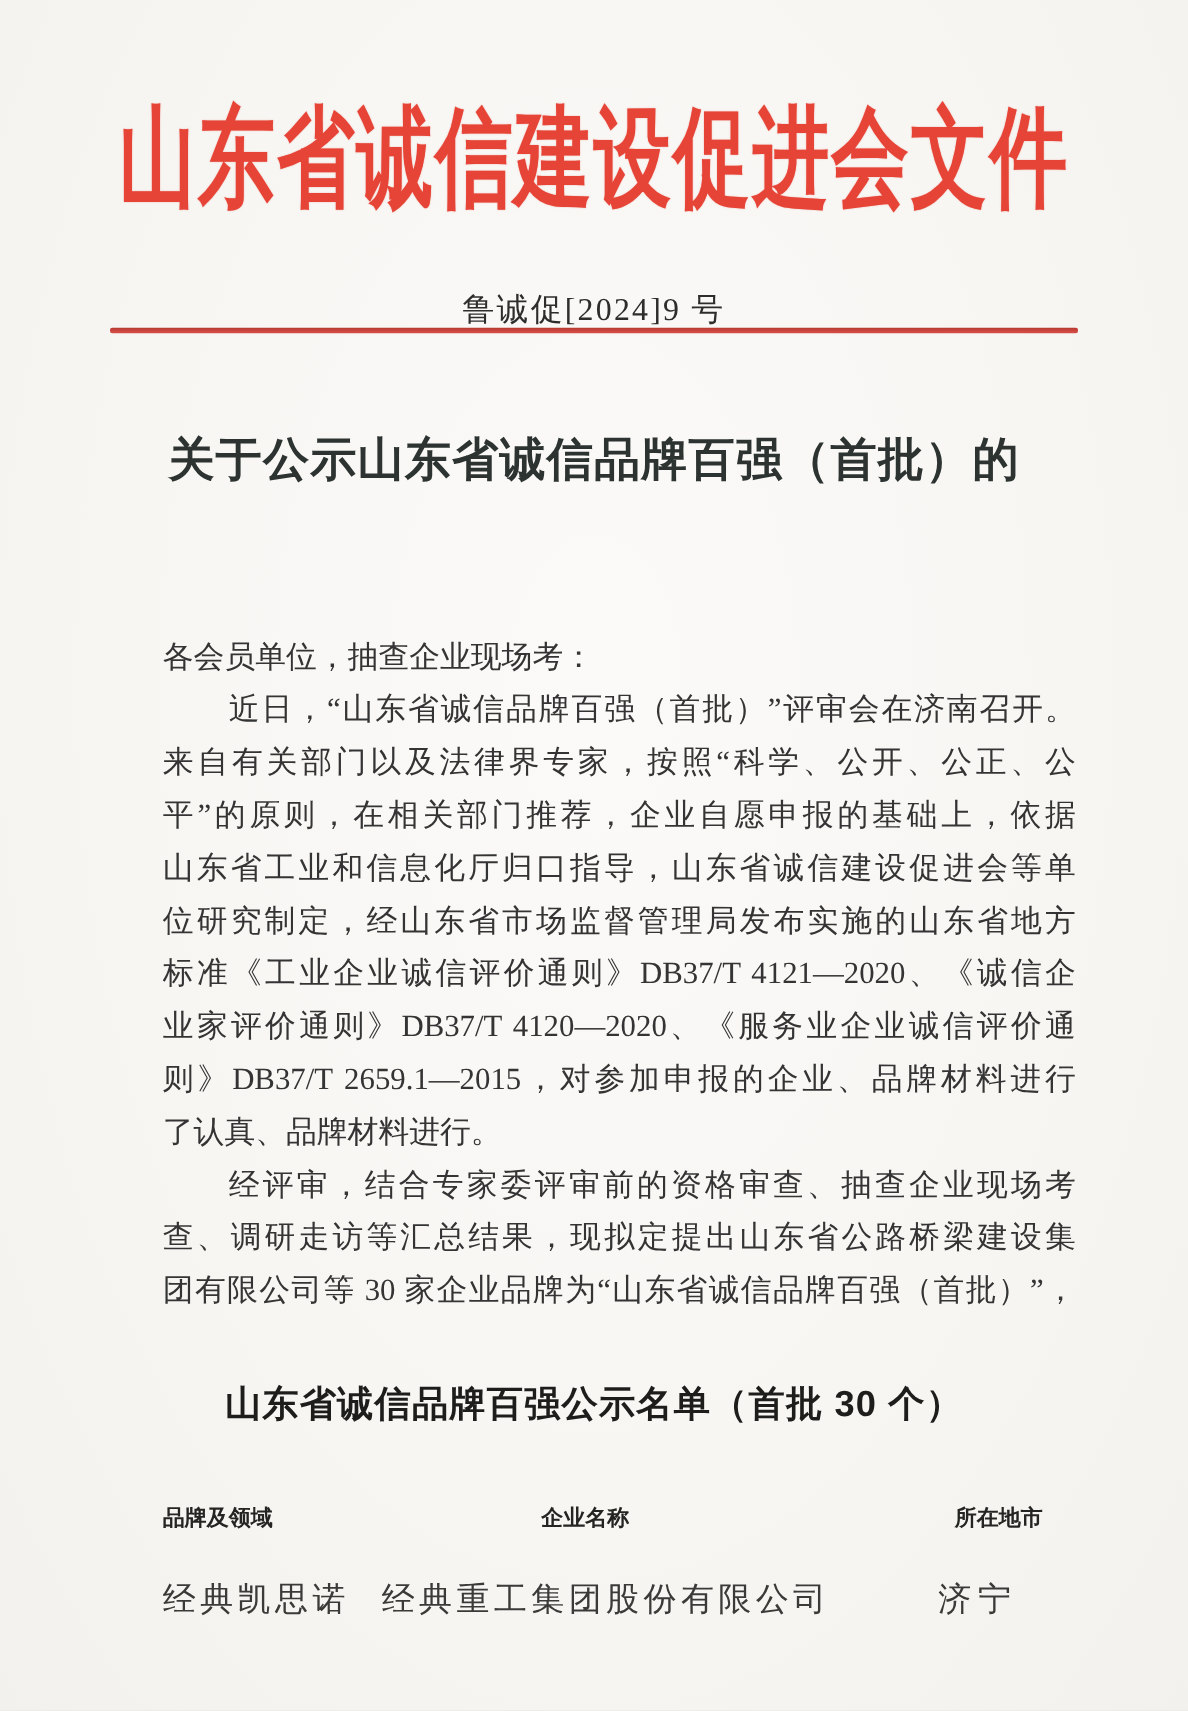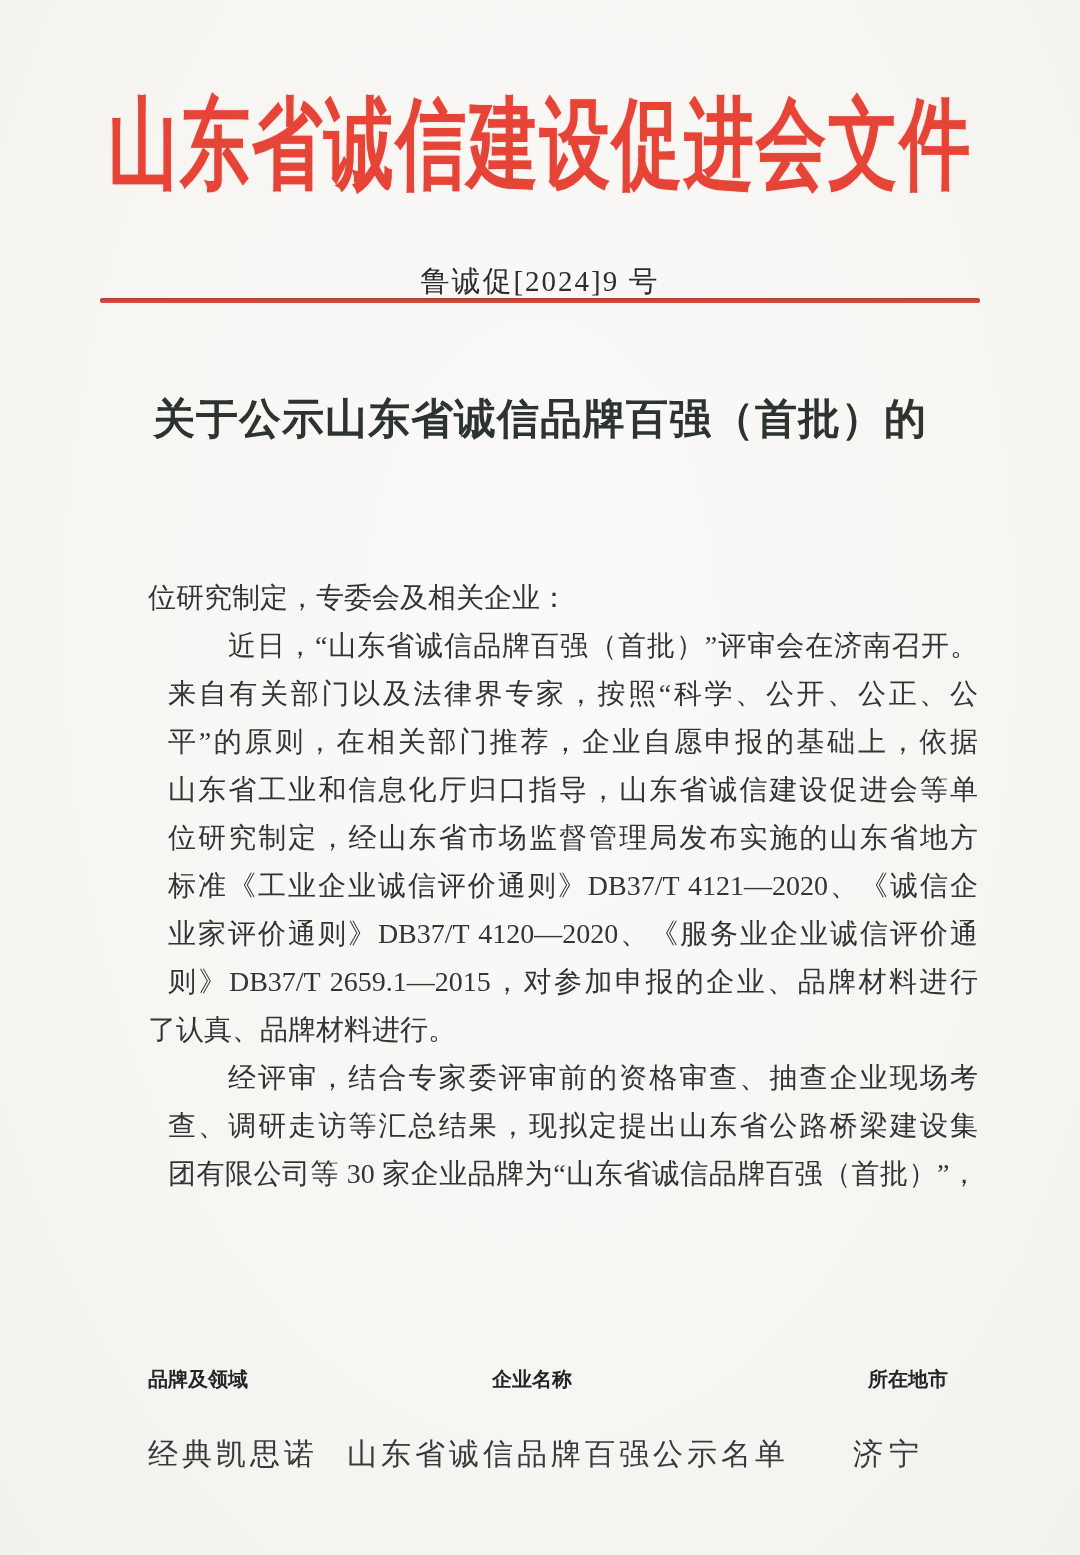--- a/index.html
+++ b/index.html
@@ -65,21 +65,21 @@
     position:absolute; top:574px; left:148px;
     width:830px;
     font-size:28px;
     color:#343434;
   }
   .body-text .line {
     height:48px; line-height:48px;
     overflow:hidden;
     white-space:normal;
   }
-  .body-text .j { text-align:justify; text-align-last:justify;margin-left:20px; }
+  .body-text .j { text-align:justify; text-align-last:justify; }
   .body-text .indent { text-indent:60px; }
 
   
   .list-title {
     position:absolute; top:1254px; left:0; width:100%;
     text-align:center;
     font-family:"Liberation Sans","DejaVu Sans",sans-serif;
     font-weight:bold;
     font-size:33px;
     color:#1d1d1b;
@@ -105,37 +105,38 @@
 
   <div class="doc-number">鲁诚促[2024]9 号</div>
 
   <div class="red-rule"></div>
 
   <div class="notice-title">
     <div class="line1">关于公示山东省诚信品牌百强（首批）的</div>
   </div>
 
   <div class="body-text">
-    <div class="line">位研究制定，专委会及相关企业：</div>
+    <div class="line">各会员单位，抽查企业现场考：</div>
     <div class="line j indent">近日，“山东省诚信品牌百强（首批）”评审会在济南召开。</div>
     <div class="line j">来自有关部门以及法律界专家，按照“科学、公开、公正、公</div>
     <div class="line j">平”的原则，在相关部门推荐，企业自愿申报的基础上，依据</div>
     <div class="line j">山东省工业和信息化厅归口指导，山东省诚信建设促进会等单</div>
     <div class="line j">位研究制定，经山东省市场监督管理局发布实施的山东省地方</div>
     <div class="line j">标准《工业企业诚信评价通则》DB37/T 4121—2020、《诚信企</div>
     <div class="line j">业家评价通则》DB37/T 4120—2020、《服务业企业诚信评价通</div>
     <div class="line j">则》DB37/T 2659.1—2015，对参加申报的企业、品牌材料进行</div>
     <div class="line">了认真、品牌材料进行。</div>
     <div class="line j indent">经评审，结合专家委评审前的资格审查、抽查企业现场考</div>
     <div class="line j">查、调研走访等汇总结果，现拟定提出山东省公路桥梁建设集</div>
     <div class="line j">团有限公司等 30 家企业品牌为“山东省诚信品牌百强（首批）”，</div>
   </div>
 
+  <div class="list-title">山东省诚信品牌百强公示名单（首批 30 个）</div>
 
   <div class="tbl-header th-brand">品牌及领域</div>
   <div class="tbl-header th-company">企业名称</div>
   <div class="tbl-header th-city">所在地市</div>
 
   <div class="tbl-row td-brand">经典凯思诺</div>
-  <div class="tbl-row td-company">山东省诚信品牌百强公示名单</div>
+  <div class="tbl-row td-company">经典重工集团股份有限公司</div>
   <div class="tbl-row td-city">济宁</div>
 
 </div>
 
 </body></html>

